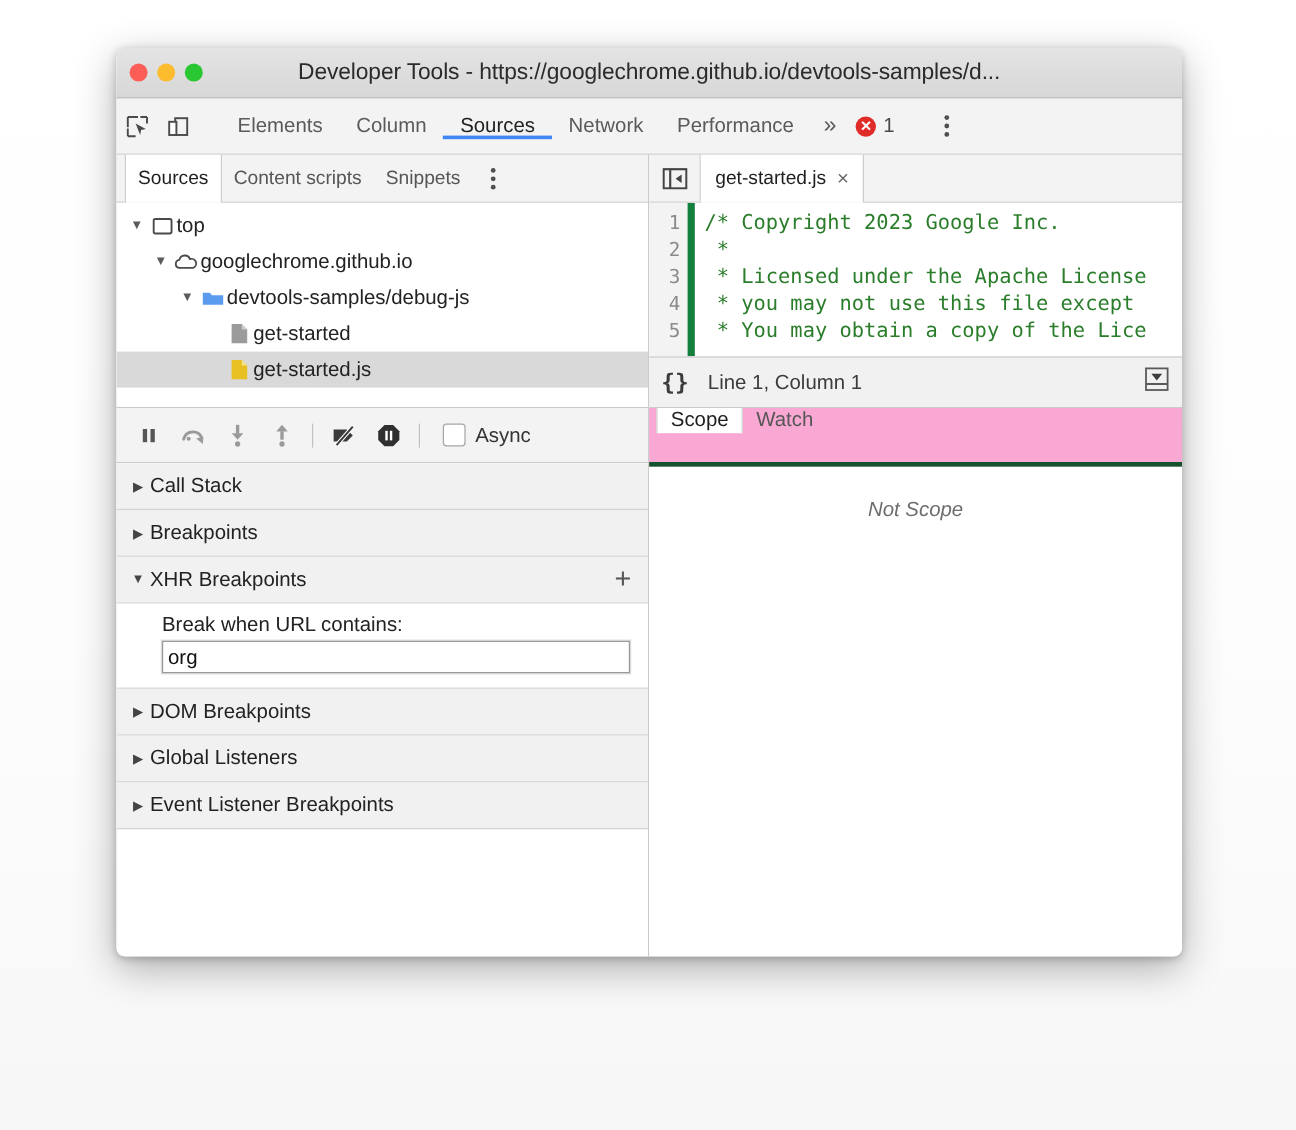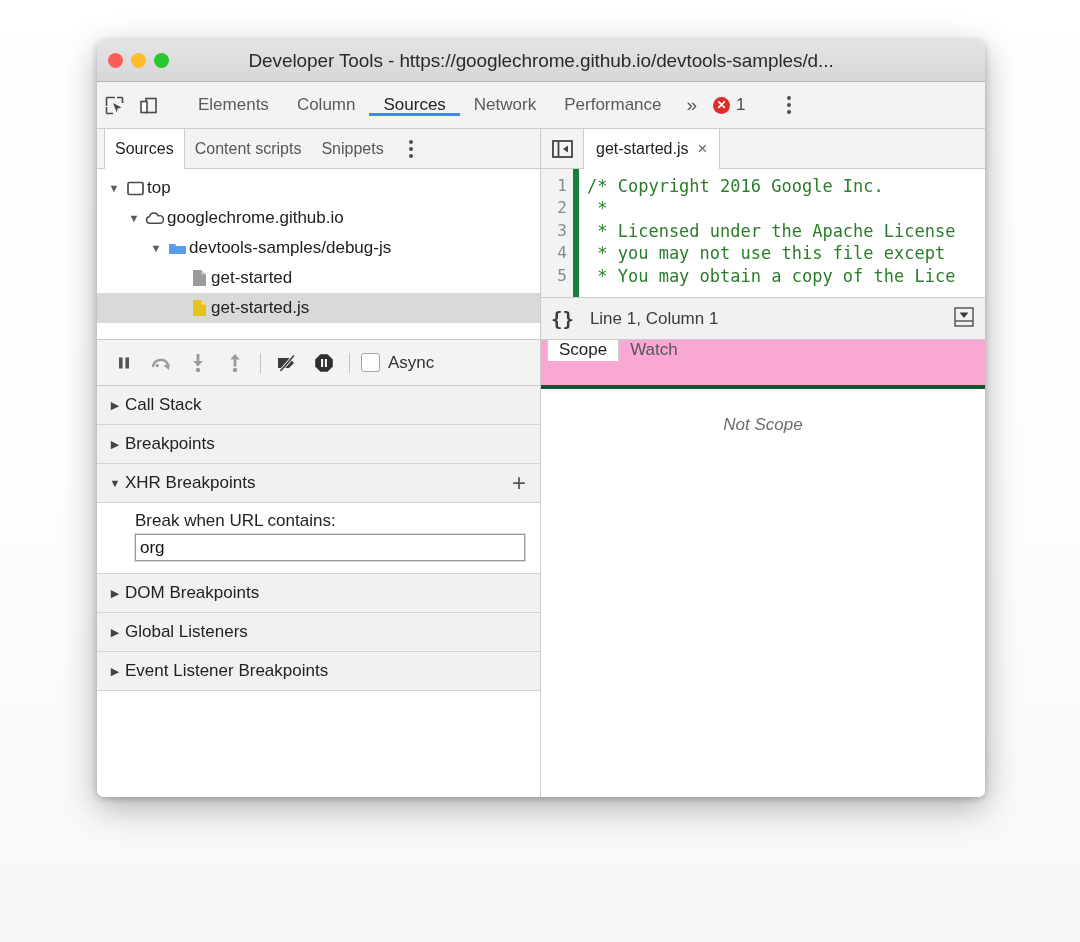--- a/index.html
+++ b/index.html
@@ -174,21 +174,21 @@
     background: #f3f3f3;
     border-bottom: 1px solid #cbcbcb;
     display: flex; align-items: center;
     padding-left: 8px;
   }
   .dbg-btn {
     width: 37px; height: 45px;
     display:flex; align-items:center; justify-content:center;
   }
   .dbg-sep { width:1px; height:20px; background:#c2c2c2; margin: 0 7px; flex:0 0 1px;}
-  .async-wrap { display:flex; align-items:center; gap:8px; margin-left: 4px; }
+  .async-wrap { display:flex; align-items:center; gap:8px; margin-left: 12px; }
   .async-box {
     width: 17px; height: 17px;
     border: 1px solid #a6a6a6;
     border-radius: 3px;
     background: #fff;
   }
   .async-lbl { font-size: 17px; color: #333; }
 
   
   .accordion { flex: 1 1 auto; background:#fff; overflow:hidden; min-height:0; }
@@ -530,21 +530,21 @@
             <span class="tab-close">×</span>
           </div>
         </div>
 
         <div class="code-area">
           <div class="gutter">1
 2
 3
 4
 5</div>
-          <div class="code">/* Copyright 2016 Google Inc.
+          <div class="code">/* Copyright 2023 Google Inc.
  *
  * Licensed under the Apache License
  * you may not use this file except
  * You may obtain a copy of the Lice</div>
         </div>
 
         <div class="status-bar">
           <span class="brace">{}</span>
           <span class="status-txt">Line 1, Column 1</span>
           <span class="status-right">

